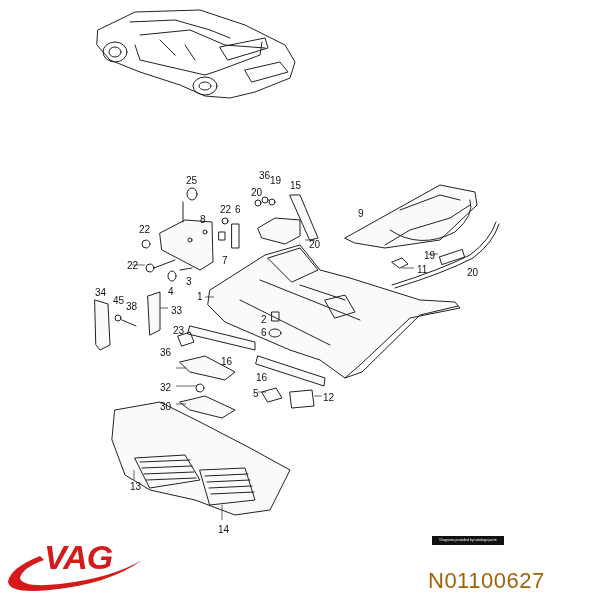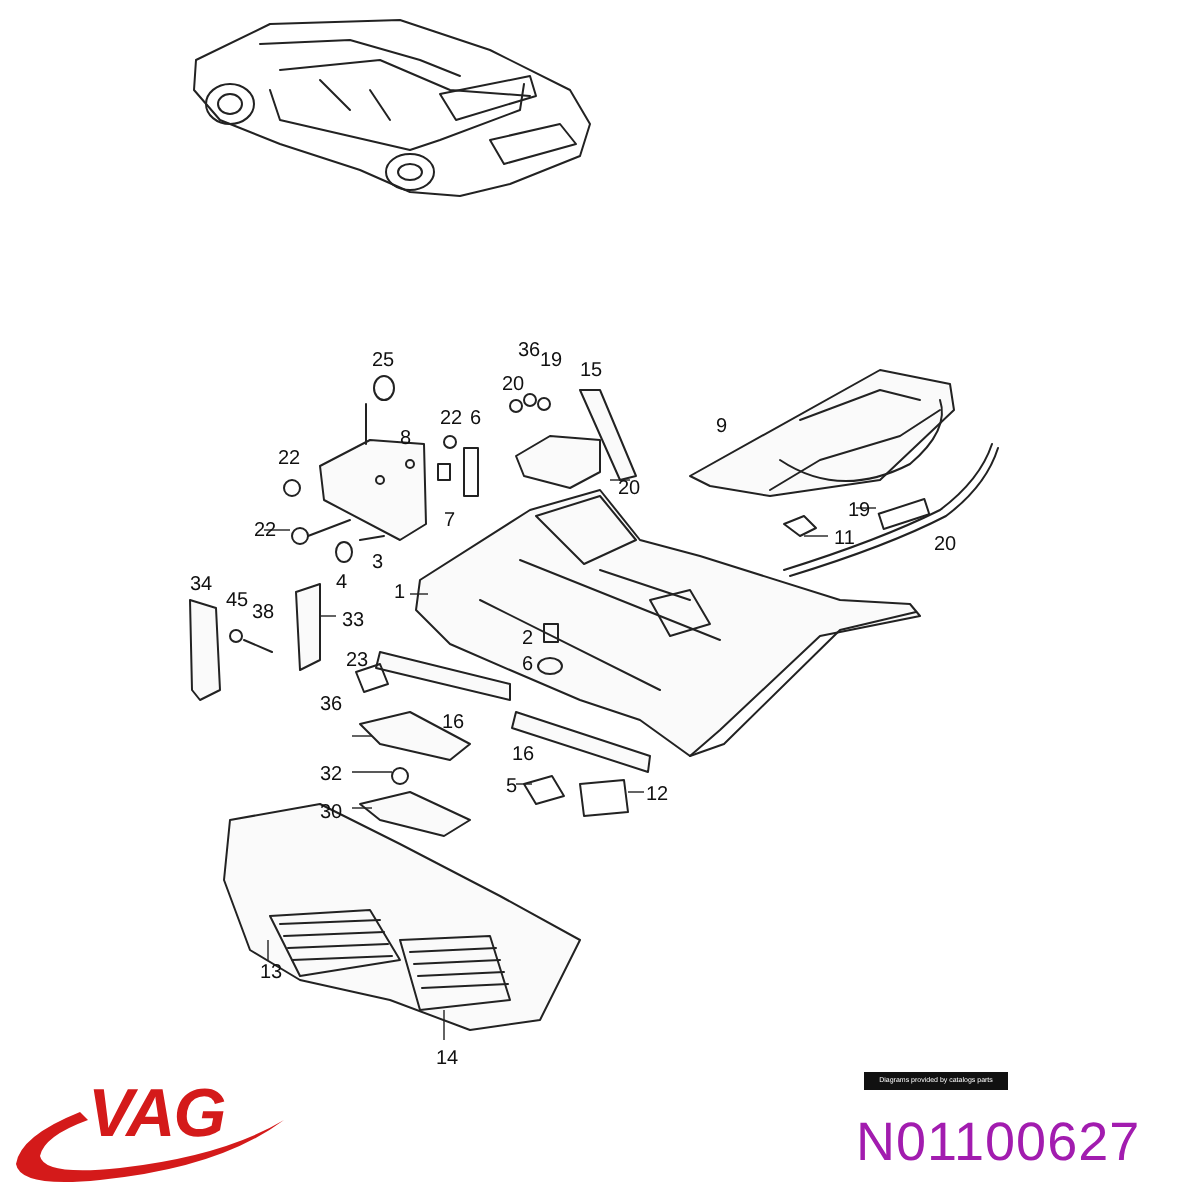--- a/index.html
+++ b/index.html
@@ -1,20 +1,20 @@
 <!DOCTYPE html>
 <html><head>
 <meta charset="utf-8">
 <style>
   html, body { margin: 0; padding: 0; background: #ffffff; }
   body { width: 600px; height: 600px; position: relative; overflow: hidden; font-family: "Liberation Sans", sans-serif; }
   .diagram { position: absolute; left: 0; top: 0; width: 600px; height: 600px; }
   .callout { position: absolute; font-family: "Liberation Sans", sans-serif; font-size: 10px; color: #111; line-height: 1; }
   .credit { position: absolute; left: 432px; top: 536px; width: 72px; height: 9px; background: #111; color: #fff; font-size: 3.5px; line-height: 9px; text-align: center; font-family: "Liberation Sans", sans-serif; overflow: hidden; white-space: nowrap; }
-  .partno { position: absolute; left: 428px; top: 556px; font-family: "Liberation Sans", sans-serif; font-size: 27px; color: #a21caf; letter-spacing: 0.5px; }
+  .partno { position: absolute; left: 428px; top: 568px; font-family: "Liberation Sans", sans-serif; font-size: 22px; color: #a16207; letter-spacing: 0.5px; }
   .logo { position: absolute; left: 0; top: 536px; width: 170px; height: 64px; }
   .logo-text { position: absolute; left: 44px; top: 538px; font-family: "Liberation Sans", sans-serif; font-weight: bold; font-size: 34px; color: #d41a1a; letter-spacing: -1px; font-style: italic; }
 </style>
 </head>
 <body>
 
 <svg class="diagram" viewBox="0 0 600 600" xmlns="http://www.w3.org/2000/svg">
   <g fill="none" stroke="#222" stroke-width="1" stroke-linejoin="round" stroke-linecap="round">
 
     <g>

